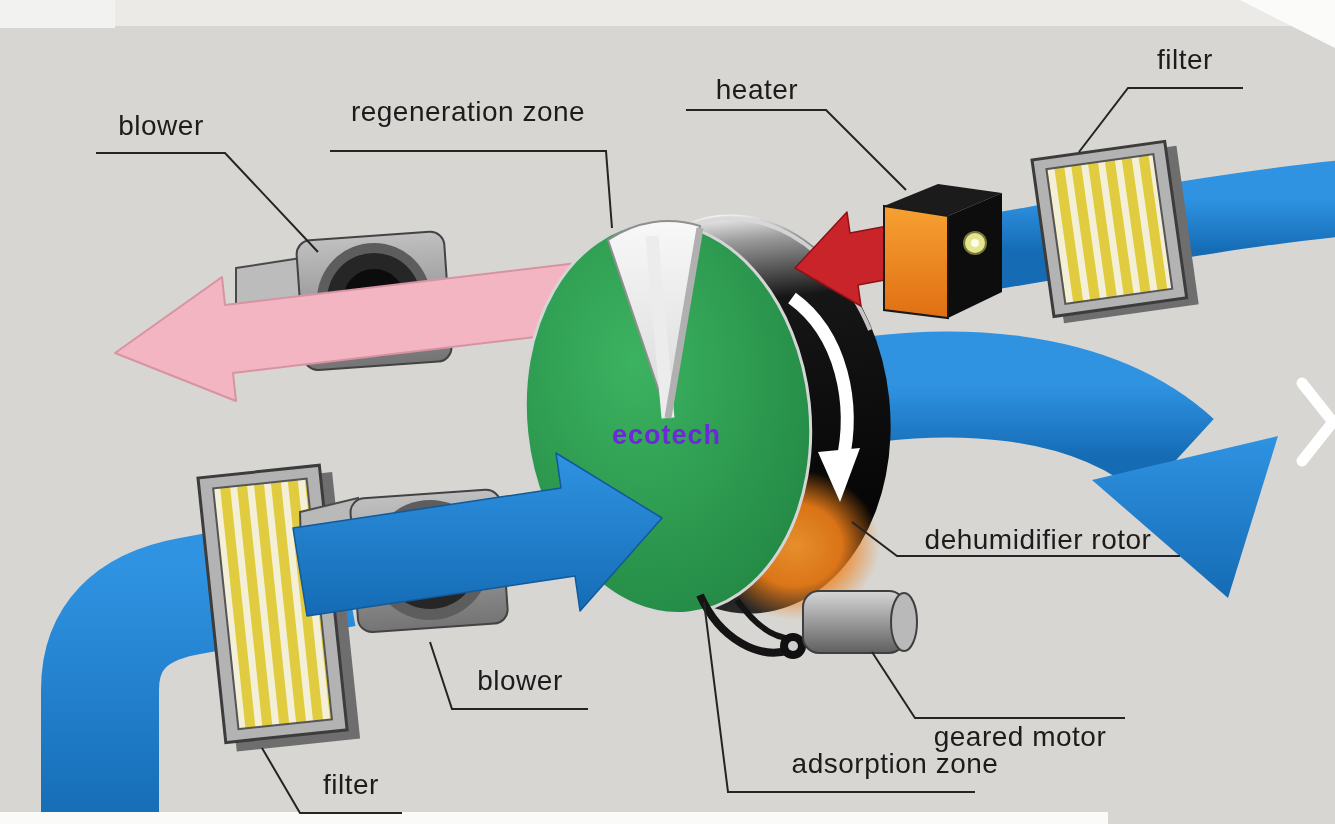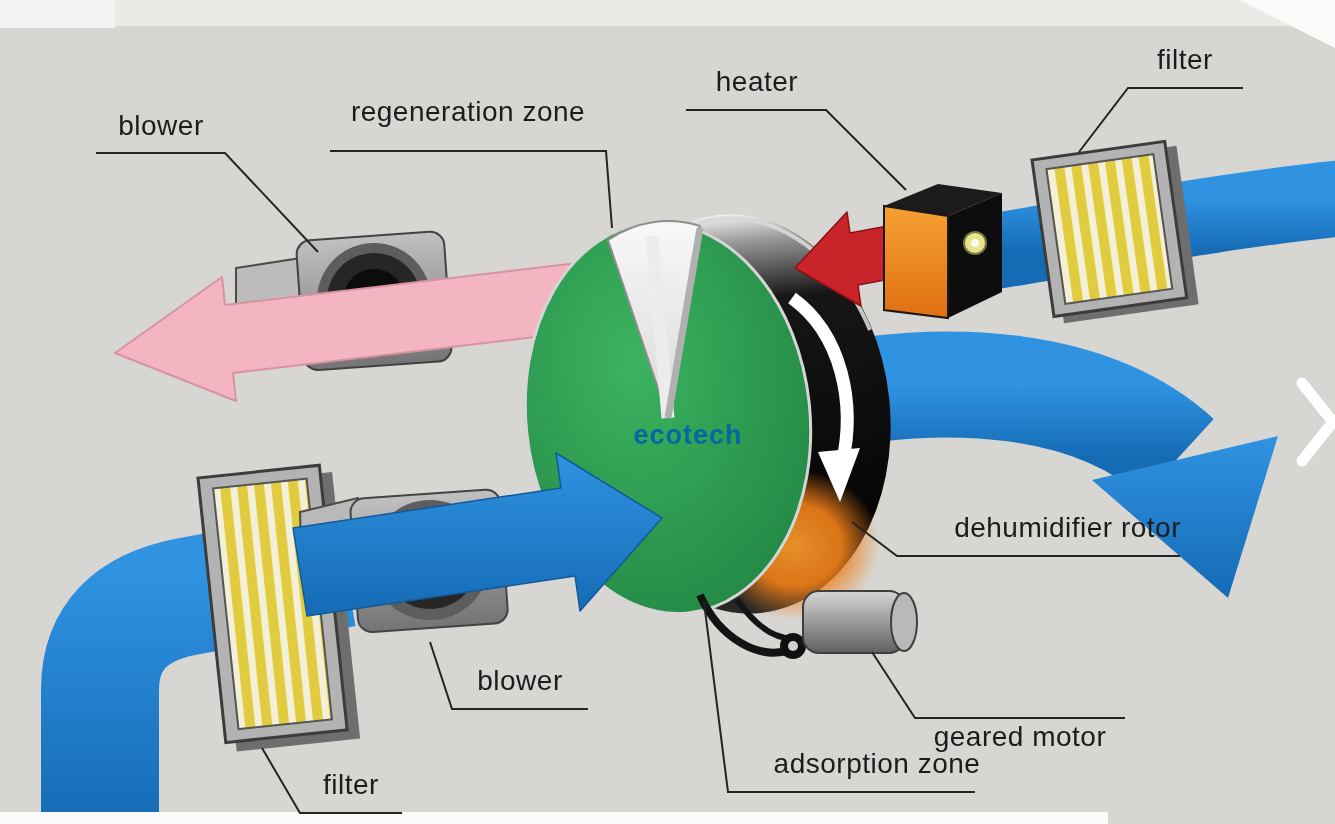--- a/index.html
+++ b/index.html
@@ -12,22 +12,22 @@
   }
   .diagram-svg{position:absolute;left:0;top:0;z-index:1;}
   .label{
     position:absolute;z-index:3;
     font-size:28px;color:#1c1c1c;
     text-align:center;white-space:nowrap;
     letter-spacing:0.5px;
   }
   .brand{
     position:absolute;z-index:3;
-    font-size:27px;font-weight:bold;color:#0369a1;
-    text-align:center;white-space:nowrap;letter-spacing:1px;
+    font-size:27px;font-weight:bold;color:#6d28d9;
+    text-align:left;white-space:nowrap;letter-spacing:1px;
   }
 </style>
 </head>
 <body>
 
 <div class="canvas">
 
   <svg class="diagram-svg" width="1335" height="824" viewBox="0 0 1335 824">
     <defs>
       <linearGradient id="gBlue" x1="0" y1="0" x2="0" y2="1">
@@ -176,29 +176,29 @@
       <polyline points="262,748 300,813 402,813"></polyline>
     </g>
 
     <polyline points="1302,383 1333,422 1302,461" stroke="#ffffff" stroke-width="11" fill="none" stroke-linecap="round" stroke-linejoin="round"></polyline>
   </svg>
 
   <div class="label" style="left:96px;top:110px;width:130px;">blower</div>
 
   <div class="label" style="left:328px;top:96px;width:280px;">regeneration zone</div>
 
-  <div class="label" style="left:686px;top:66px;width:142px;">heater</div>
+  <div class="label" style="left:686px;top:74px;width:142px;">heater</div>
 
   <div class="label" style="left:1126px;top:44px;width:118px;">filter</div>
 
-  <div class="label" style="left:895px;top:512px;width:286px;text-align:right;">dehumidifier rotor</div>
+  <div class="label" style="left:895px;top:524px;width:286px;">dehumidifier rotor</div>
 
   <div class="label" style="left:913px;top:674px;width:214px;margin-top:47px;">geared motor</div>
 
-  <div class="label" style="left:752px;top:748px;width:250px;">adsorption zone</div>
+  <div class="label" style="left:770px;top:748px;width:250px;">adsorption zone</div>
 
   <div class="label" style="left:450px;top:665px;width:140px;">blower</div>
 
   <div class="label" style="left:298px;top:769px;width:106px;">filter</div>
 
   <div class="brand" style="left:612px;top:420px;width:152px;">ecotech</div>
 
 </div>
 
 </body></html>

